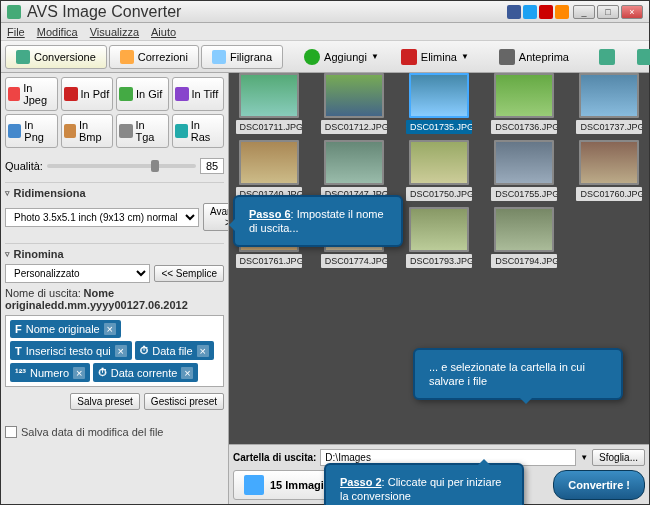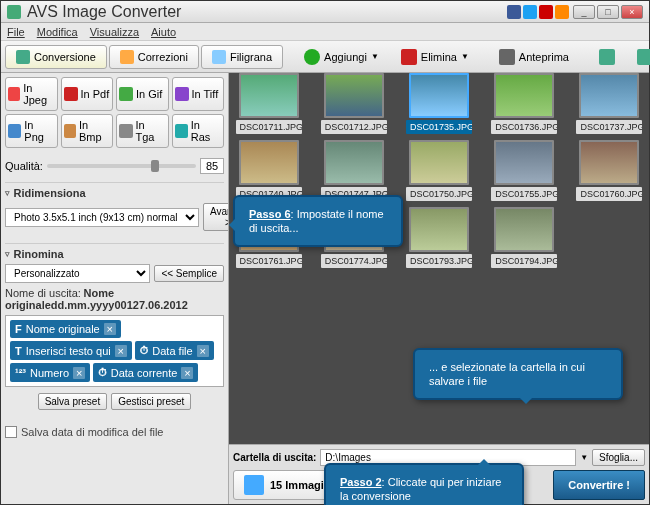--- a/index.html
+++ b/index.html
@@ -33,38 +33,38 @@
 .qinput{width:24px;border:1px solid #aaa;padding:1px 2px;text-align:center}
 .section{border-top:1px solid #ccc;padding:4px 0;margin-top:4px}
 .section-hdr{display:flex;align-items:center;gap:4px;font-weight:bold;color:#333;margin-bottom:4px}
 .arrow{font-size:9px;color:#666}
 .select{flex:1;background:#fff;border:1px solid #aaa;padding:2px 4px;font-size:10px}
 .btn{background:linear-gradient(#fff,#e0e0e0);border:1px solid #999;border-radius:2px;padding:2px 6px;font-size:10px}
 .outname{font-size:10px;color:#333;margin:4px 0}
 .tags{background:#fff;border:1px solid #aaa;padding:4px;display:flex;flex-wrap:wrap;gap:3px}
 .tag{background:#1a6ba0;color:#fff;border-radius:2px;padding:3px 5px;display:flex;align-items:center;gap:4px;font-size:10px}
 .tag-x{background:rgba(255,255,255,.3);width:12px;height:12px;text-align:center;line-height:12px;border-radius:1px}
-.preset-row{display:flex;gap:4px;justify-content:center;margin:6px 0}
+.preset-row{display:flex;gap:4px;justify-content:flex-end;margin:6px 0}
 .chk{display:flex;align-items:flex-start;gap:4px;margin-top:6px;font-size:10px;color:#444}
 .chkbox{width:12px;height:12px;border:1px solid #888;background:#fff}
 .right{flex:1;display:flex;flex-direction:column;background:#555}
 .thumbs{flex:1;background:#4a4a4a;display:grid;grid-template-columns:repeat(5,1fr);grid-auto-rows:min-content;gap:6px;overflow:auto}
 .thcell{display:flex;flex-direction:column;align-items:center}
 .thimg{width:60px;height:45px;background:linear-gradient(#6a8,#468);border:2px solid #888;border-radius:1px}
 .thcell.sel .thimg{border-color:#4af}
 .thlbl{background:#ddd;color:#222;font-size:9px;padding:2px 4px;margin-top:2px;border-radius:1px;width:66px;text-align:center;overflow:hidden}
 .thcell.sel .thlbl{background:#0369a1;color:#fff}
 .bottom{background:#e0e0e0;border-top:1px solid #aaa;padding:4px}
 .outrow{display:flex;align-items:center;gap:4px;margin-bottom:4px}
 .outlbl{font-weight:bold;font-size:10px}
 .outpath{flex:1;background:#fff;border:1px solid #aaa;padding:2px 4px;font-size:10px}
 .actrow{display:flex;align-items:center;gap:8px}
 .imgcount{background:linear-gradient(#fff,#e8e8e8);border:1px solid #aaa;border-radius:3px;padding:4px 10px;display:flex;align-items:center;gap:6px;font-weight:bold;font-size:10px}
 .acticon{width:20px;height:20px;background:#888;border-radius:2px}
-.convert{margin-left:auto;background:linear-gradient(#3a8dc4,#1a5a8a);color:#fff;border:1px solid #0a3a5a;border-radius:2px;padding:8px 14px;font-weight:bold;font-size:11px}
+.convert{margin-left:auto;background:linear-gradient(#3a8dc4,#1a5a8a);color:#fff;border:1px solid #0a3a5a;border-radius:13px;padding:8px 14px;font-weight:bold;font-size:11px}
 .callout{position:absolute;background:#1a6ba0;color:#fff;border:2px solid #0a4a7a;border-radius:6px;padding:10px 14px;text-align:left;font-size:12px;z-index:10;box-shadow:2px 2px 6px rgba(0,0,0,.4)}
 .callout u{text-decoration:underline}
 .callout::after{content:'';position:absolute;width:0;height:0}
 .c1{top:195px;left:233px;width:170px}
 .c1::after{left:-14px;top:20px;border:8px solid transparent;border-right-color:#1a6ba0}
 .c2{top:348px;left:413px;width:210px}
 .c2::after{bottom:-14px;left:50%;border:8px solid transparent;border-top-color:#1a6ba0}
 .c3{top:463px;left:324px;width:200px}
 .c3::after{top:-14px;right:30px;border:8px solid transparent;border-bottom-color:#1a6ba0}
 </style>

